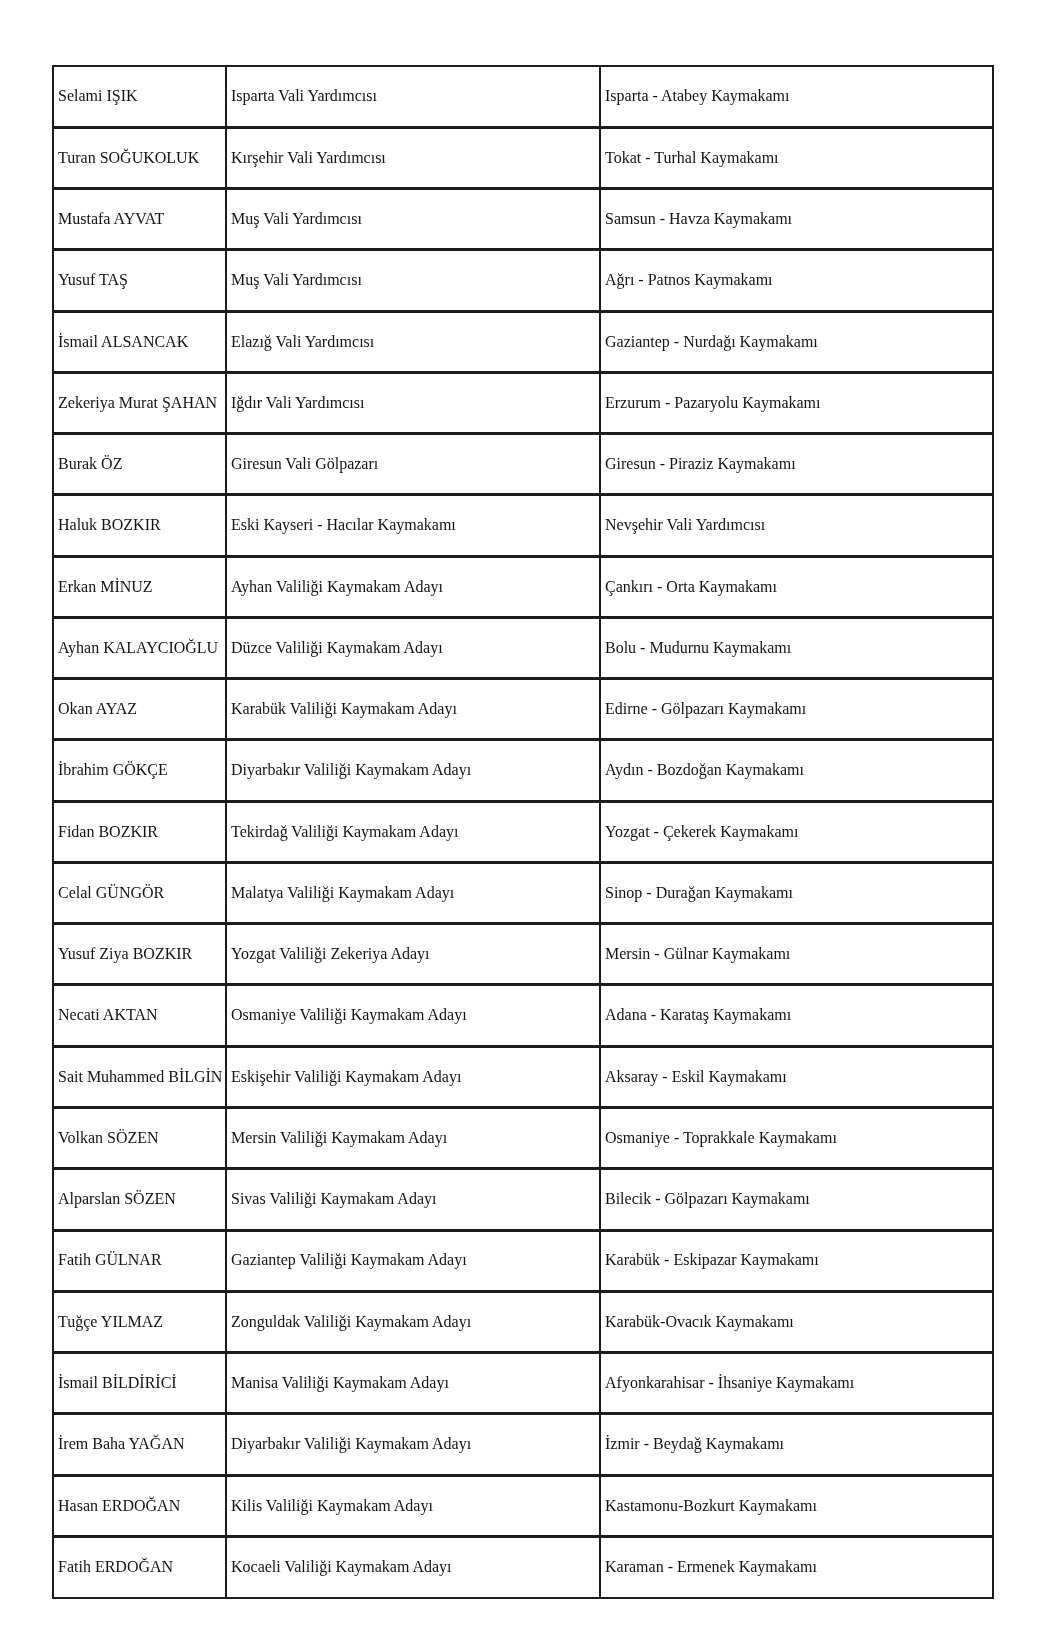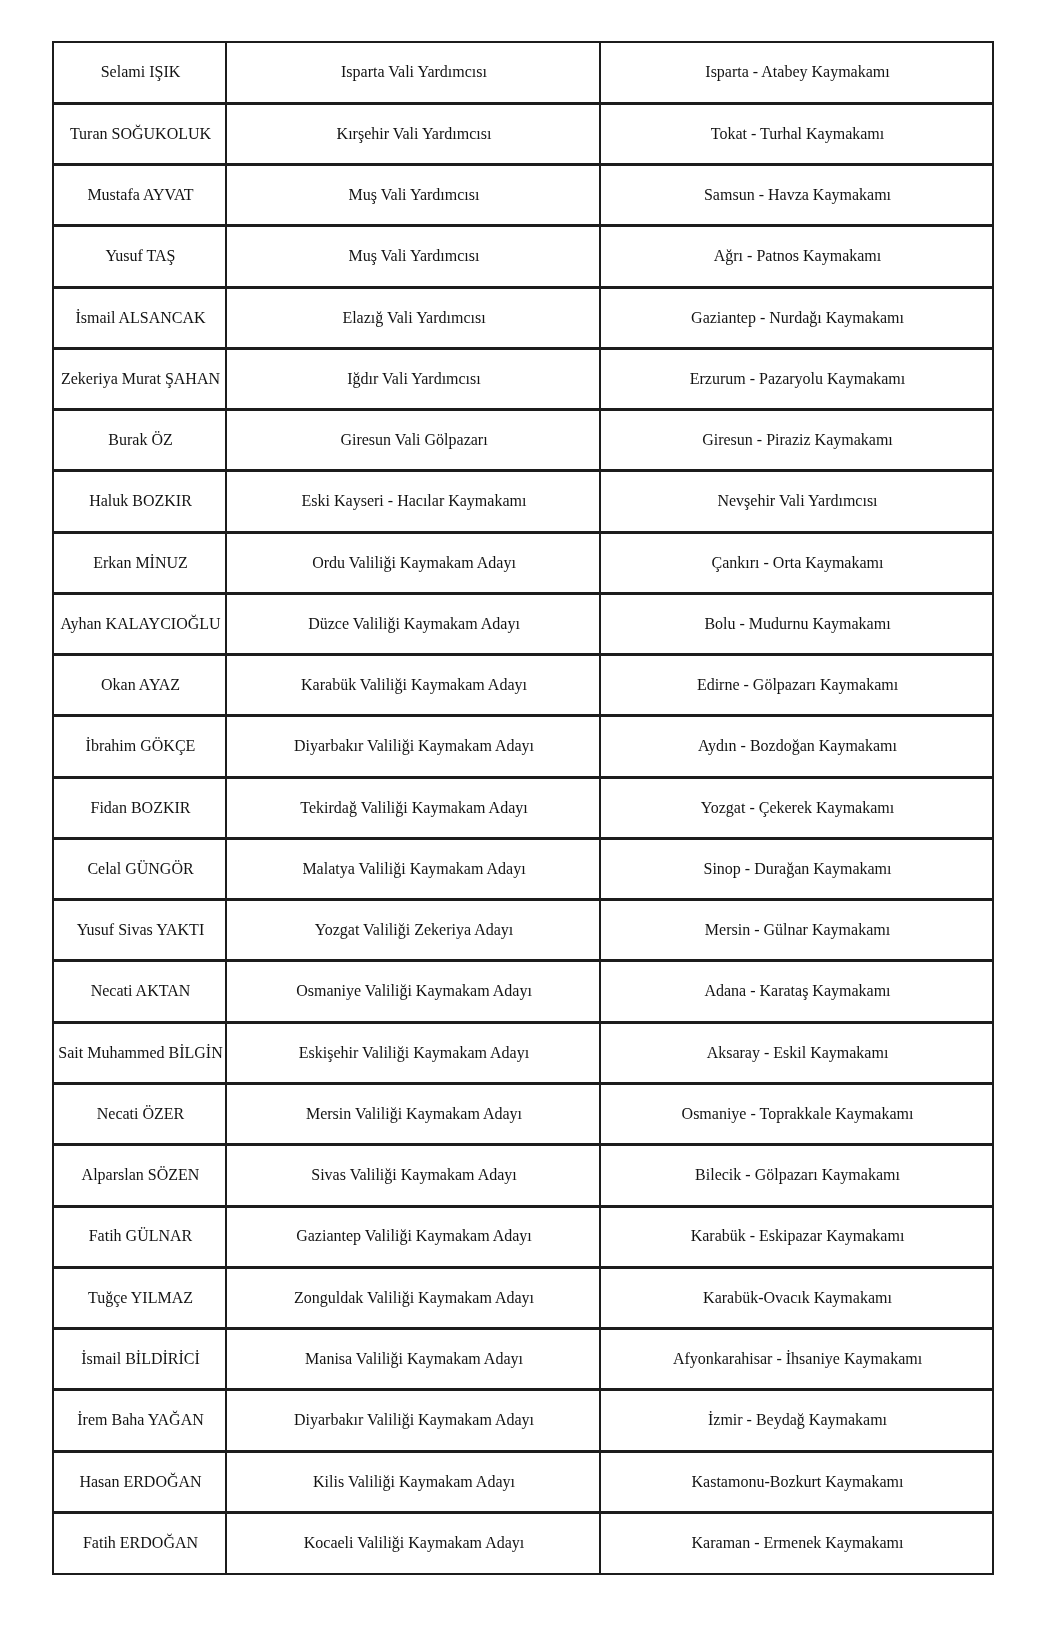--- a/index.html
+++ b/index.html
@@ -15,26 +15,25 @@
   }
   .scan-page {
     position: absolute;
     inset: 0;
     background: #ffffff;
     overflow: hidden;
   }
   table.appointments {
     position: absolute;
     left: 52px;
-    top: 41px;
+    top: 65px;
     width: 940px;
     height: 1534px;
     border-collapse: collapse;
     table-layout: fixed;
-    text-align: center;
   }
   table.appointments td {
     border: 2px solid #1c1c1c;
     font-family: "Liberation Serif", serif;
     font-size: 16px;
     line-height: 1.15;
     color: #131313;
     padding: 0 2px 0 4px;
     vertical-align: middle;
     white-space: nowrap;
@@ -99,21 +98,21 @@
     <td>Giresun Vali Gölpazarı</td>
     <td>Giresun - Piraziz Kaymakamı</td>
   </tr>
         <tr>
     <td>Haluk BOZKIR</td>
     <td>Eski Kayseri - Hacılar Kaymakamı</td>
     <td>Nevşehir Vali Yardımcısı</td>
   </tr>
         <tr>
     <td>Erkan MİNUZ</td>
-    <td>Ordu Valiliği Kaymakam Adayı</td>
+    <td>Ayhan Valiliği Kaymakam Adayı</td>
     <td>Çankırı - Orta Kaymakamı</td>
   </tr>
         <tr>
     <td>Ayhan KALAYCIOĞLU</td>
     <td>Düzce Valiliği Kaymakam Adayı</td>
     <td>Bolu - Mudurnu Kaymakamı</td>
   </tr>
         <tr>
     <td>Okan AYAZ</td>
     <td>Karabük Valiliği Kaymakam Adayı</td>
@@ -128,36 +127,36 @@
     <td>Fidan BOZKIR</td>
     <td>Tekirdağ Valiliği Kaymakam Adayı</td>
     <td>Yozgat - Çekerek Kaymakamı</td>
   </tr>
         <tr>
     <td>Celal GÜNGÖR</td>
     <td>Malatya Valiliği Kaymakam Adayı</td>
     <td>Sinop - Durağan Kaymakamı</td>
   </tr>
         <tr>
-    <td>Yusuf Sivas YAKTI</td>
+    <td>Yusuf Ziya BOZKIR</td>
     <td>Yozgat Valiliği Zekeriya Adayı</td>
     <td>Mersin - Gülnar Kaymakamı</td>
   </tr>
         <tr>
     <td>Necati AKTAN</td>
     <td>Osmaniye Valiliği Kaymakam Adayı</td>
     <td>Adana - Karataş Kaymakamı</td>
   </tr>
         <tr>
     <td>Sait Muhammed BİLGİN</td>
     <td>Eskişehir Valiliği Kaymakam Adayı</td>
     <td>Aksaray - Eskil Kaymakamı</td>
   </tr>
         <tr>
-    <td>Necati ÖZER</td>
+    <td>Volkan SÖZEN</td>
     <td>Mersin Valiliği Kaymakam Adayı</td>
     <td>Osmaniye - Toprakkale Kaymakamı</td>
   </tr>
         <tr>
     <td>Alparslan SÖZEN</td>
     <td>Sivas Valiliği Kaymakam Adayı</td>
     <td>Bilecik - Gölpazarı Kaymakamı</td>
   </tr>
         <tr>
     <td>Fatih GÜLNAR</td>

